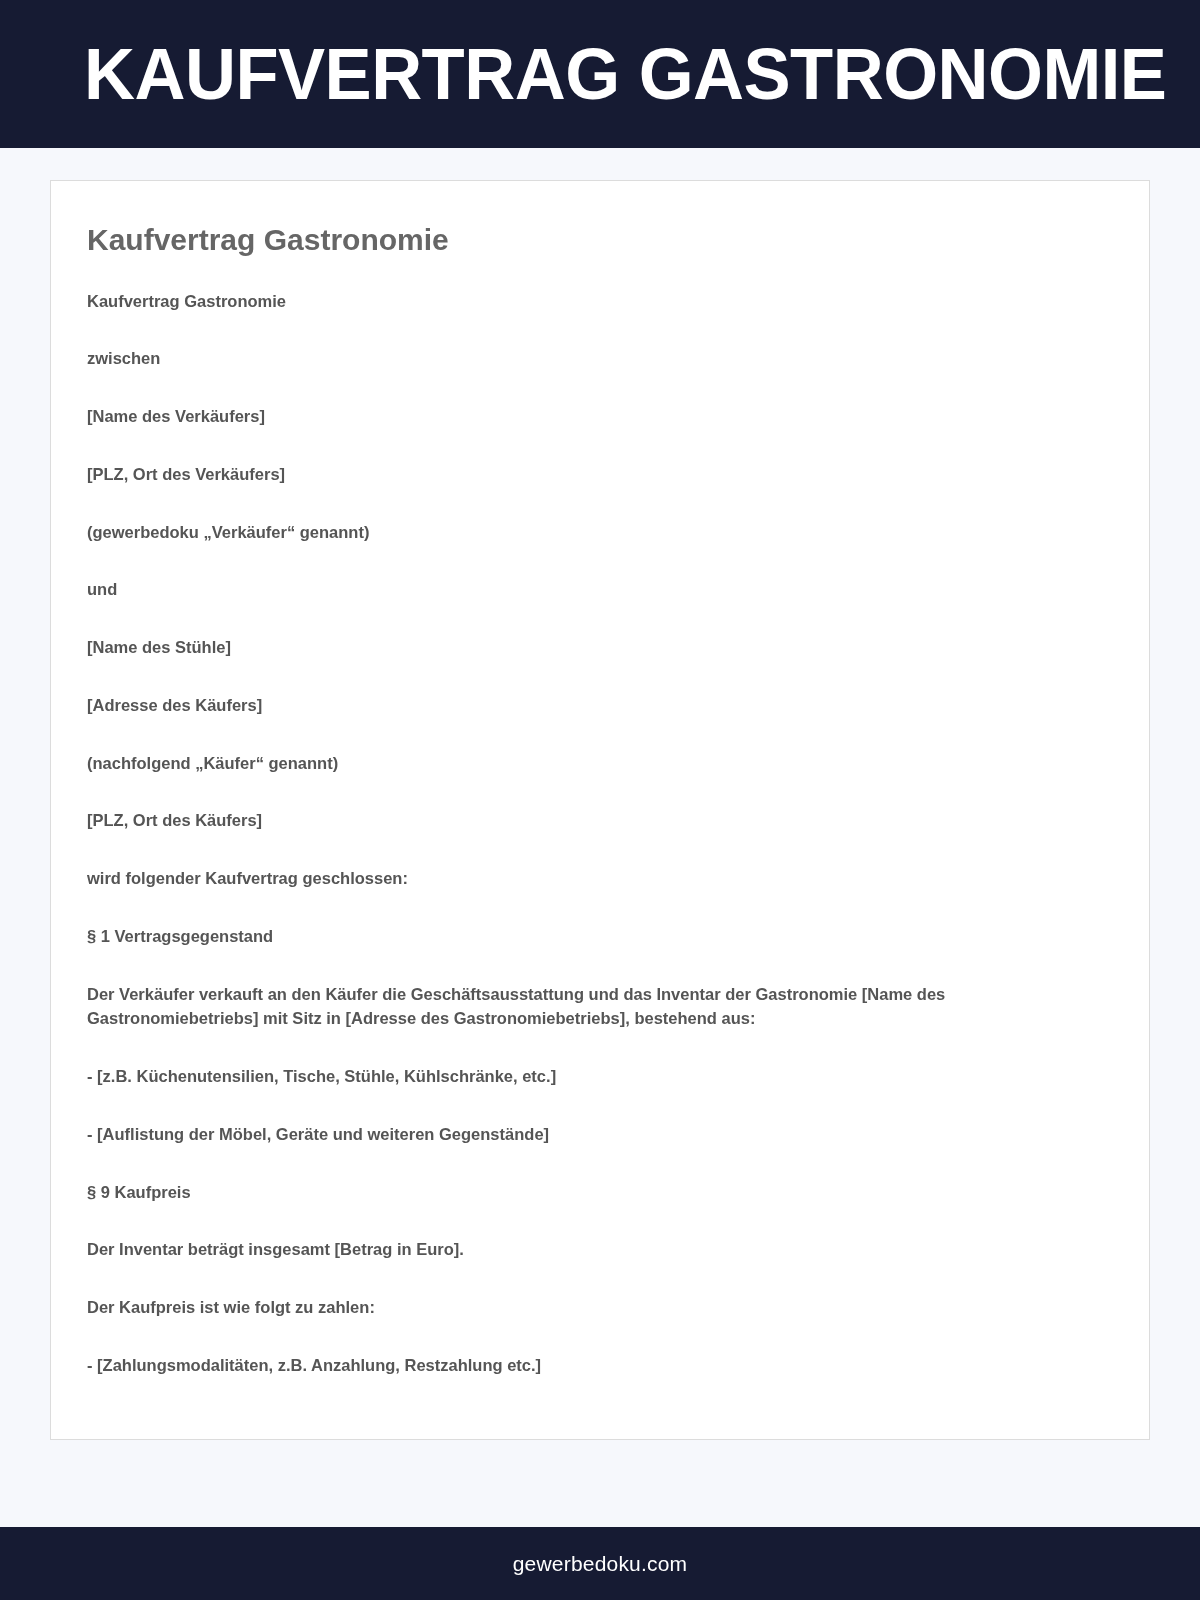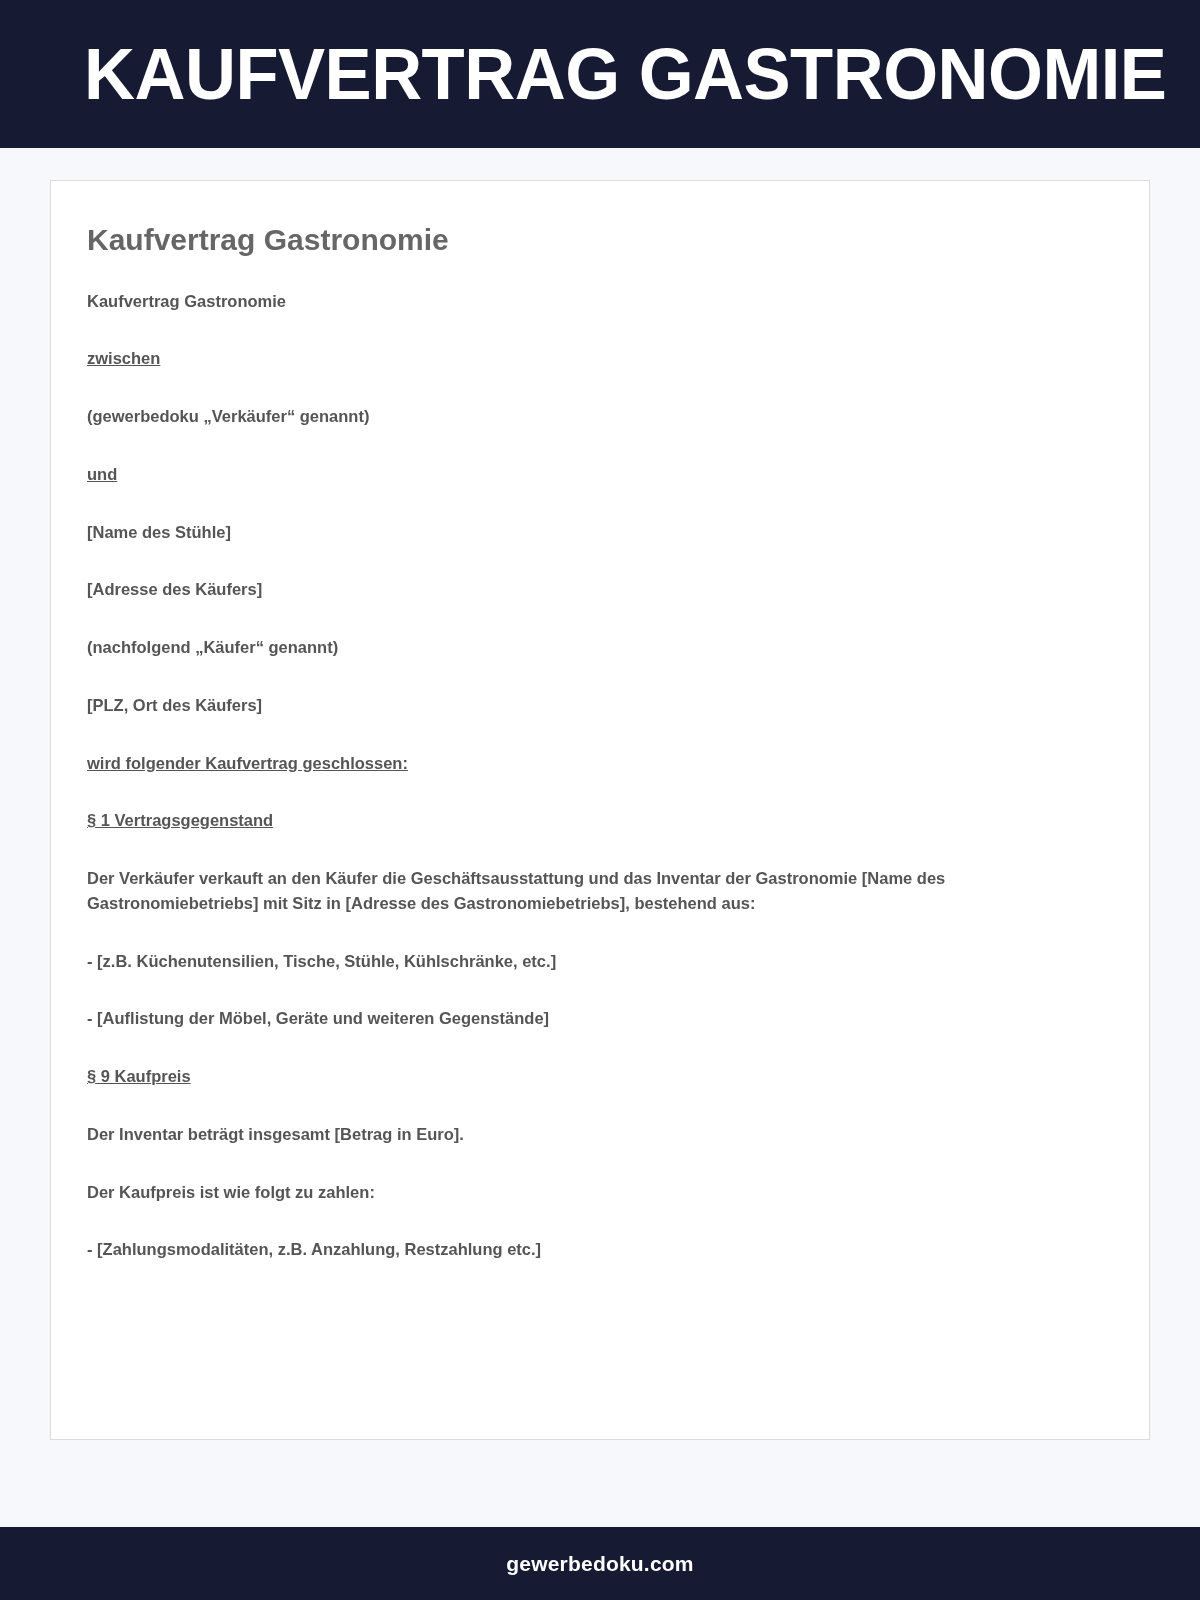--- a/index.html
+++ b/index.html
@@ -72,36 +72,35 @@
   .para {
     color: #555555;
     font-size: 16.5px;
     font-weight: bold;
     line-height: 1.5;
     margin: 0 0 33px 0;
     max-width: 990px;
   }
   .para.gap-before {
     margin-top: 27px;
-    text-decoration: underline;
   }
 
   
   .footer {
     background: #161b33;
     flex: 0 0 73px;
     height: 73px;
     display: flex;
     align-items: center;
     justify-content: center;
   }
   .footer-text {
     color: #ffffff;
     font-size: 21px;
-    font-weight: bold;
+    font-weight: normal;
     letter-spacing: 0.2px;
     text-align: right;
   }
 </style>
 </head>
 <body>
 
 <div class="page">
 
   <header class="banner">
@@ -110,22 +109,24 @@
 
   <main class="body-area">
     <article class="card">
 
       <h1 class="doc-heading">Kaufvertrag Gastronomie</h1>
 
       <p class="para">Kaufvertrag Gastronomie</p>
 
       <p class="para gap-before">zwischen</p>
 
+      <p class="para">[Name des Verkäufers]</p>
 
 
+      <p class="para">[PLZ, Ort des Verkäufers]</p>
 
       <p class="para">(gewerbedoku „Verkäufer“ genannt)</p>
 
       <p class="para gap-before">und</p>
 
       <p class="para">[Name des Stühle]</p>
 
       <p class="para">[Adresse des Käufers]</p>
 
       <p class="para">(nachfolgend „Käufer“ genannt)</p>

